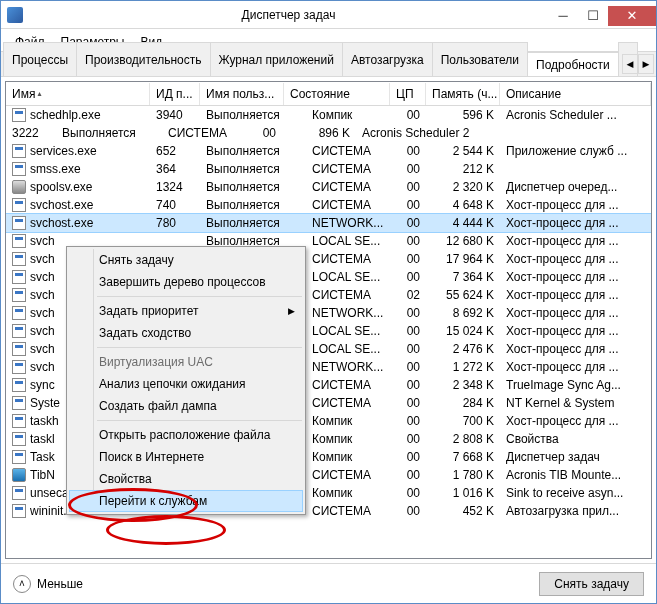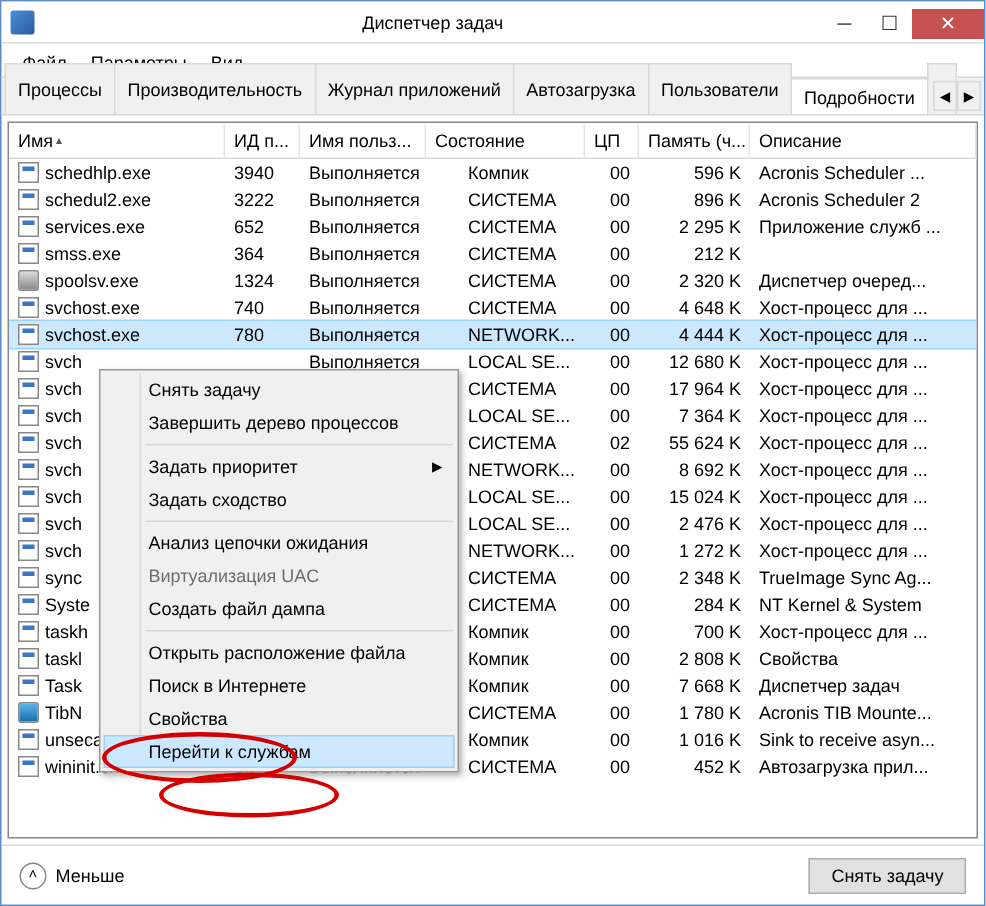--- a/index.html
+++ b/index.html
@@ -105,41 +105,37 @@
           <span>schedhlp.exe</span>
         </div>
         <div class="cell c1">3940</div>
         <div class="cell c2">Выполняется</div>
         <div class="cell c3">Компик</div>
         <div class="cell c4 num">00</div>
         <div class="cell c5 num">596 K</div>
         <div class="cell c6">Acronis Scheduler ...</div>
       </div>
       <div class="row">
-        <div class="cell c0">
-          <span class="picon"></span>
-          <span>schedul2.exe</span>
-        </div>
         <div class="cell c1">3222</div>
         <div class="cell c2">Выполняется</div>
         <div class="cell c3">СИСТЕМА</div>
         <div class="cell c4 num">00</div>
         <div class="cell c5 num">896 K</div>
         <div class="cell c6">Acronis Scheduler 2</div>
       </div>
       <div class="row">
         <div class="cell c0">
           <span class="picon"></span>
           <span>services.exe</span>
         </div>
         <div class="cell c1">652</div>
         <div class="cell c2">Выполняется</div>
         <div class="cell c3">СИСТЕМА</div>
         <div class="cell c4 num">00</div>
-        <div class="cell c5 num">2 295 K</div>
+        <div class="cell c5 num">2 544 K</div>
         <div class="cell c6">Приложение служб ...</div>
       </div>
       <div class="row">
         <div class="cell c0">
           <span class="picon"></span>
           <span>smss.exe</span>
         </div>
         <div class="cell c1">364</div>
         <div class="cell c2">Выполняется</div>
         <div class="cell c3">СИСТЕМА</div>
@@ -378,22 +374,22 @@
 </div>
 
 <div class="ctxmenu">
   <div class="gutter"></div>
   <div class="mi">Снять задачу</div>
   <div class="mi">Завершить дерево процессов</div>
   <div class="sep"></div>
   <div class="mi"><span>Задать приоритет</span><span class="arrow">▶</span></div>
   <div class="mi">Задать сходство</div>
   <div class="sep"></div>
+  <div class="mi disabled">Виртуализация UAC</div>
   <div class="mi">Анализ цепочки ожидания</div>
-  <div class="mi disabled">Виртуализация UAC</div>
   <div class="mi">Создать файл дампа</div>
   <div class="sep"></div>
   <div class="mi">Открыть расположение файла</div>
   <div class="mi">Поиск в Интернете</div>
   <div class="mi">Свойства</div>
   <div class="mi hover">Перейти к службам</div>
 </div>
 
 <div class="ellipse ell1"></div>
 <div class="ellipse ell2"></div>

